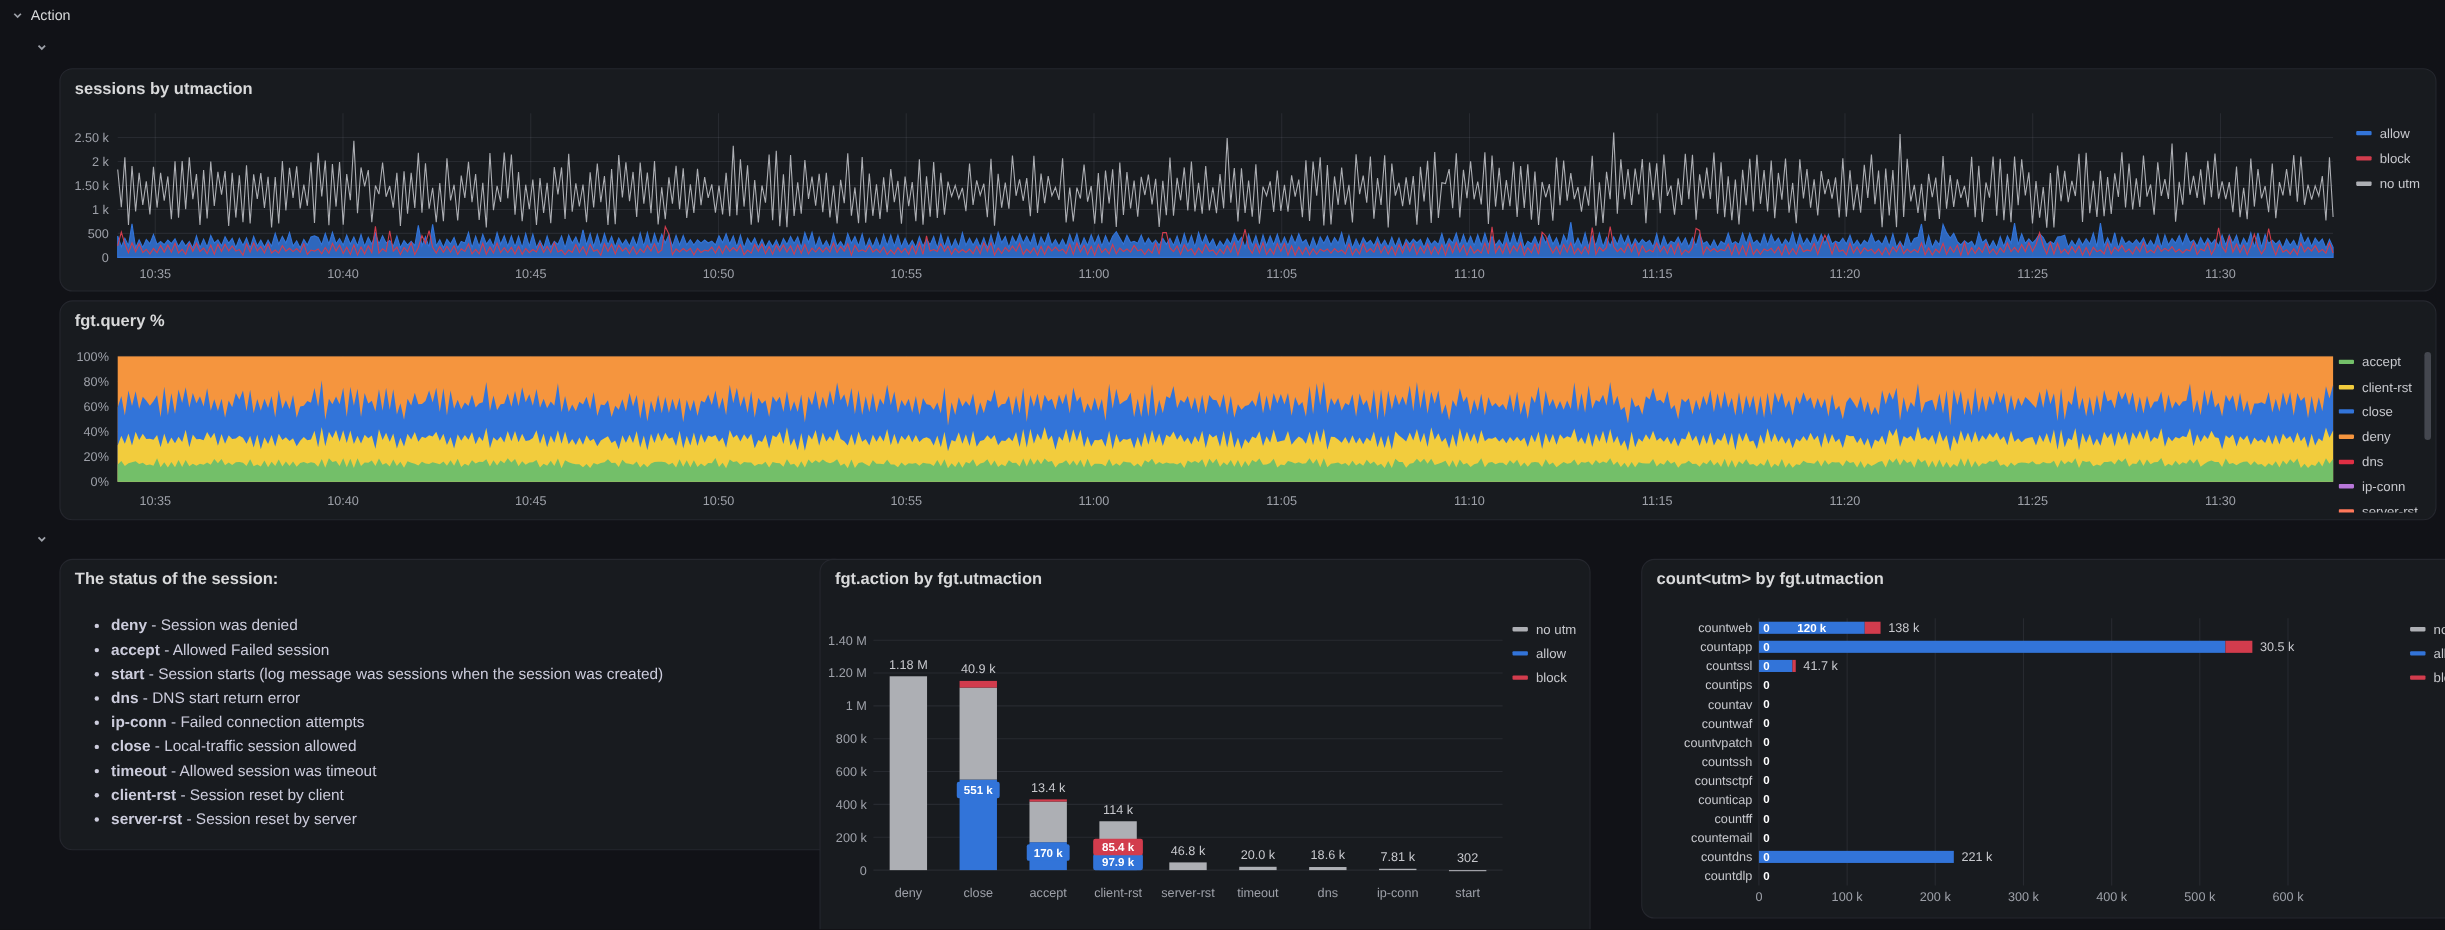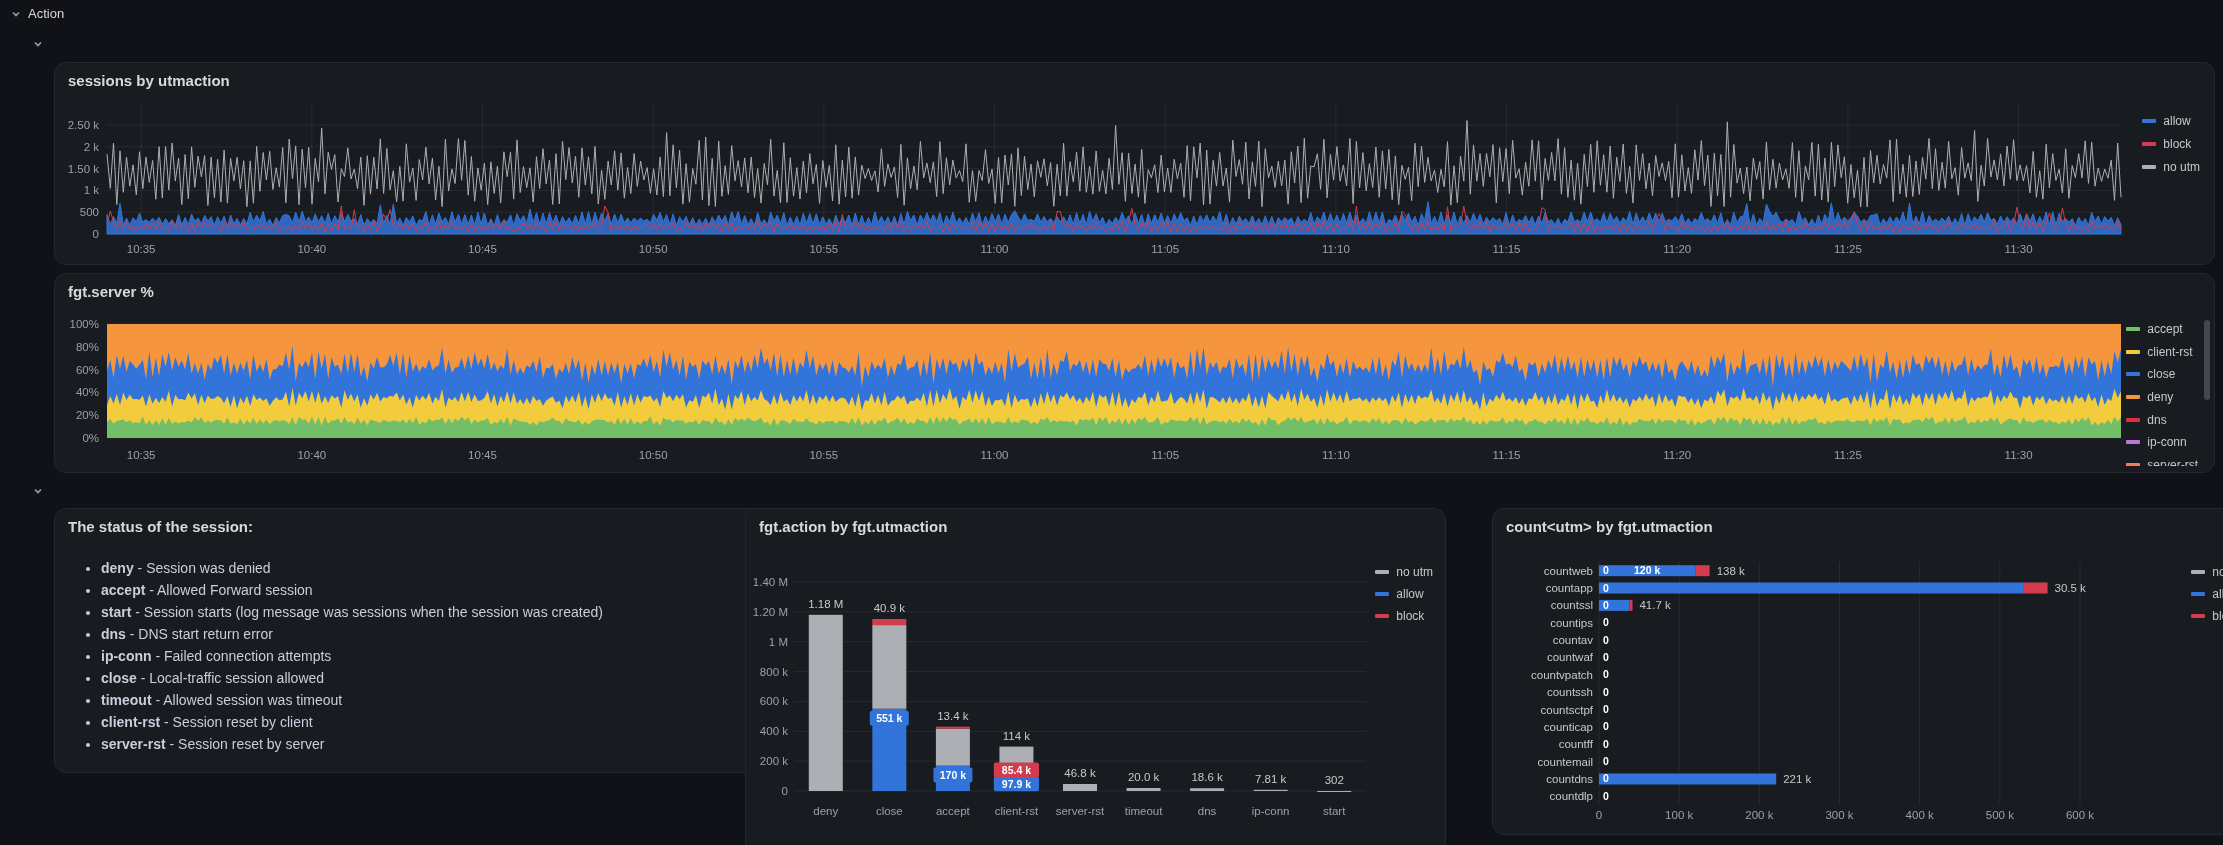--- a/index.html
+++ b/index.html
@@ -113,21 +113,21 @@
           <span class="llabel">block</span>
         </div>
         <div class="legend-item">
           <span class="lmark" style="background: rgb(173, 175, 180);"></span>
           <span class="llabel">no utm</span>
         </div>
       </div>
   </section>
 
   <section class="panel" id="p-pct" style="top:273px;left:54px;width:2161px;height:200px;">
-    <h2>fgt.server %</h2>
+    <h2>fgt.query %</h2>
     <svg id="svg-pct" width="2161" height="200">
         <line x1="52" x2="2066" y1="164" y2="164" class="grid"></line>
         <text x="44" y="168" class="tick" text-anchor="end">0%</text>
         <line x1="52" x2="2066" y1="141.2" y2="141.2" class="grid"></line>
         <text x="44" y="145.2" class="tick" text-anchor="end">20%</text>
         <line x1="52" x2="2066" y1="118.4" y2="118.4" class="grid"></line>
         <text x="44" y="122.4" class="tick" text-anchor="end">40%</text>
         <line x1="52" x2="2066" y1="95.60000000000001" y2="95.60000000000001" class="grid"></line>
         <text x="44" y="99.60000000000001" class="tick" text-anchor="end">60%</text>
         <line x1="52" x2="2066" y1="72.80000000000001" y2="72.80000000000001" class="grid"></line>
@@ -195,21 +195,21 @@
       </div>
     <div class="sbar" id="sb-pct">
       <div class="thumb"></div>
     </div>
   </section>
 
   <section class="panel" id="p-status" style="top:508px;left:54px;width:717px;height:265px;text-decoration:underline;">
     <h2>The status of the session:</h2>
     <ul id="status-list">
         <li><b>deny</b><span> - Session was denied</span></li>
-        <li><b>accept</b><span> - Allowed Forward session</span></li>
+        <li><b>accept</b><span> - Allowed Failed session</span></li>
         <li><b>start</b><span> - Session starts (log message was sessions when the session was created)</span></li>
         <li><b>dns</b><span> - DNS start return error</span></li>
         <li><b>ip-conn</b><span> - Failed connection attempts</span></li>
         <li><b>close</b><span> - Local-traffic session allowed</span></li>
         <li><b>timeout</b><span> - Allowed session was timeout</span></li>
         <li><b>client-rst</b><span> - Session reset by client</span></li>
         <li><b>server-rst</b><span> - Session reset by server</span></li>
       </ul>
   </section>
 

